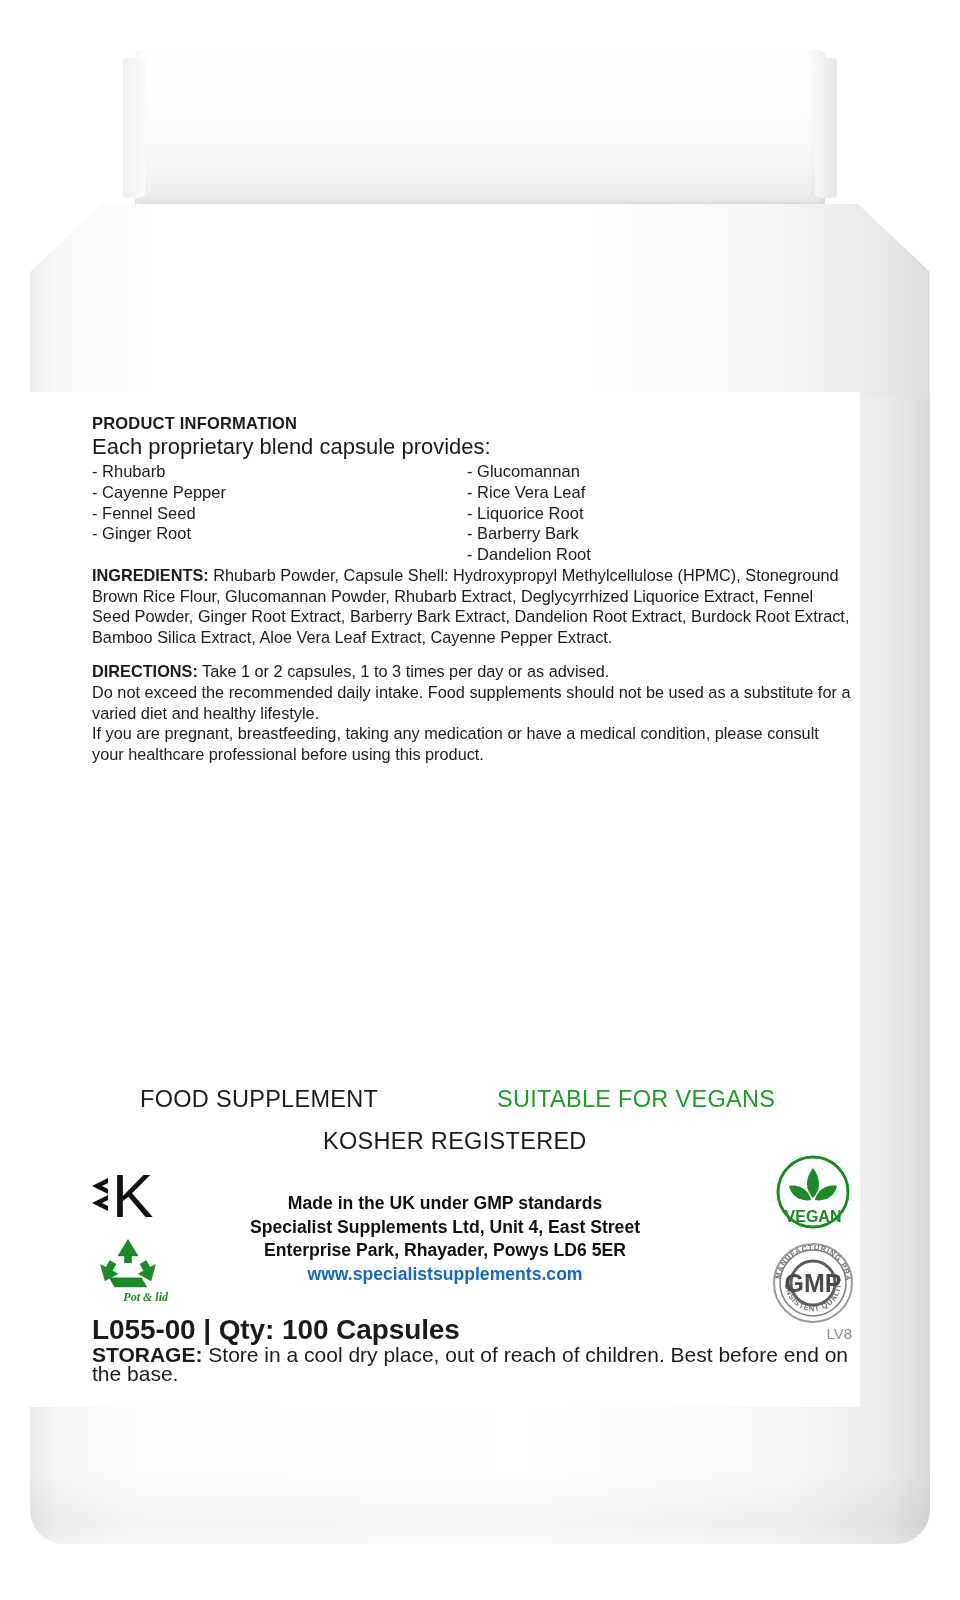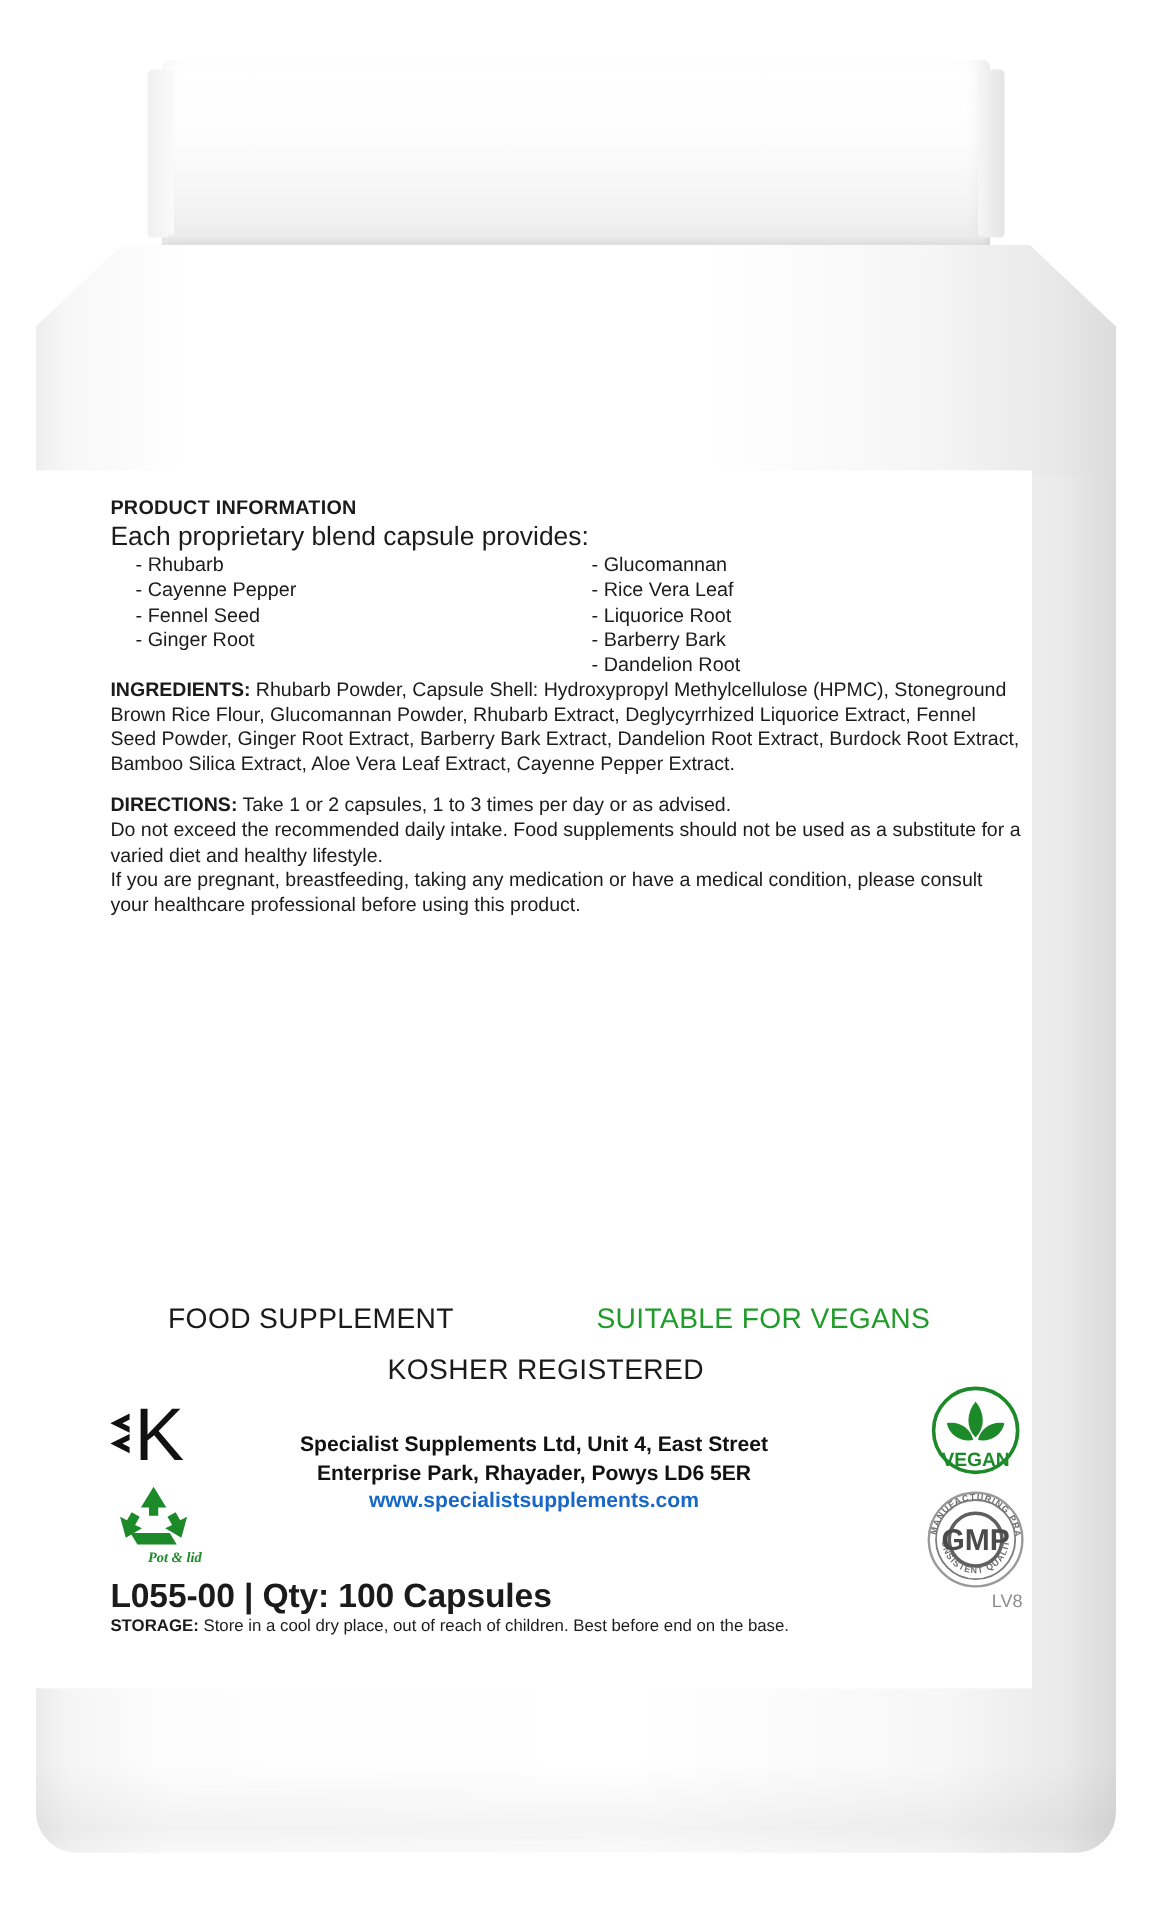--- a/index.html
+++ b/index.html
@@ -117,21 +117,20 @@
   .pi-sub {
     font-size: 22px;
     margin: 0 0 1px 0;
   }
   .blend-cols {
     display: flex;
     margin-top: 0px;
   }
   .blend-col {
     width: 375px;
-    margin-left: 21px;
   }
   .blend-item {
     font-size: 16.5px;
     line-height: 20.8px;
     white-space: nowrap;
   }
 
   .para {
     font-size: 16.3px;
     line-height: 20.6px;
@@ -210,21 +209,21 @@
   .code-rev {
     font-size: 15px;
     color: #8c8c8c;
     font-weight: normal;
   }
   .storage-row {
     position: absolute;
     left: 62px;
     top: 953px;
     width: 768px;
-    font-size: 14px;
+    font-size: 21px;
     line-height: 19px;
   }
   .storage-row b { font-weight: bold; }
 
   
   .kosher-k {
     position: absolute;
     left: 56px;
     top: 770px;
     width: 72px;
@@ -354,20 +353,21 @@
         <textPath href="#gmpTop" startOffset="50%" text-anchor="middle">GOOD MANUFACTURING PRACTICE</textPath>
       </text>
       <text font-family="Liberation Sans, sans-serif" font-size="7.4" font-weight="bold" fill="#6e6e6e" letter-spacing="0.9">
         <textPath href="#gmpBot" startOffset="50%" text-anchor="middle">CONSISTENT QUALITY</textPath>
       </text>
       <text x="43" y="52" text-anchor="middle" font-family="Liberation Sans, sans-serif" font-size="25" font-weight="bold" fill="#4a4a4a">GMP</text>
     </svg>
   </div>
 
   <div class="address-block">
+    <div class="addr-line">Made in the UK under GMP standards</div>
     <div class="addr-line">Specialist Supplements Ltd, Unit 4, East Street</div>
     <div class="addr-line">Enterprise Park, Rhayader, Powys LD6 5ER</div>
     <div class="addr-url" style="color: rgb(23, 103, 200);">www.specialistsupplements.com</div>
   </div>
 
   <div class="code-row">
     <div class="code-main">L055-00 | Qty: 100 Capsules</div>
     <div class="code-rev">LV8</div>
   </div>
 

